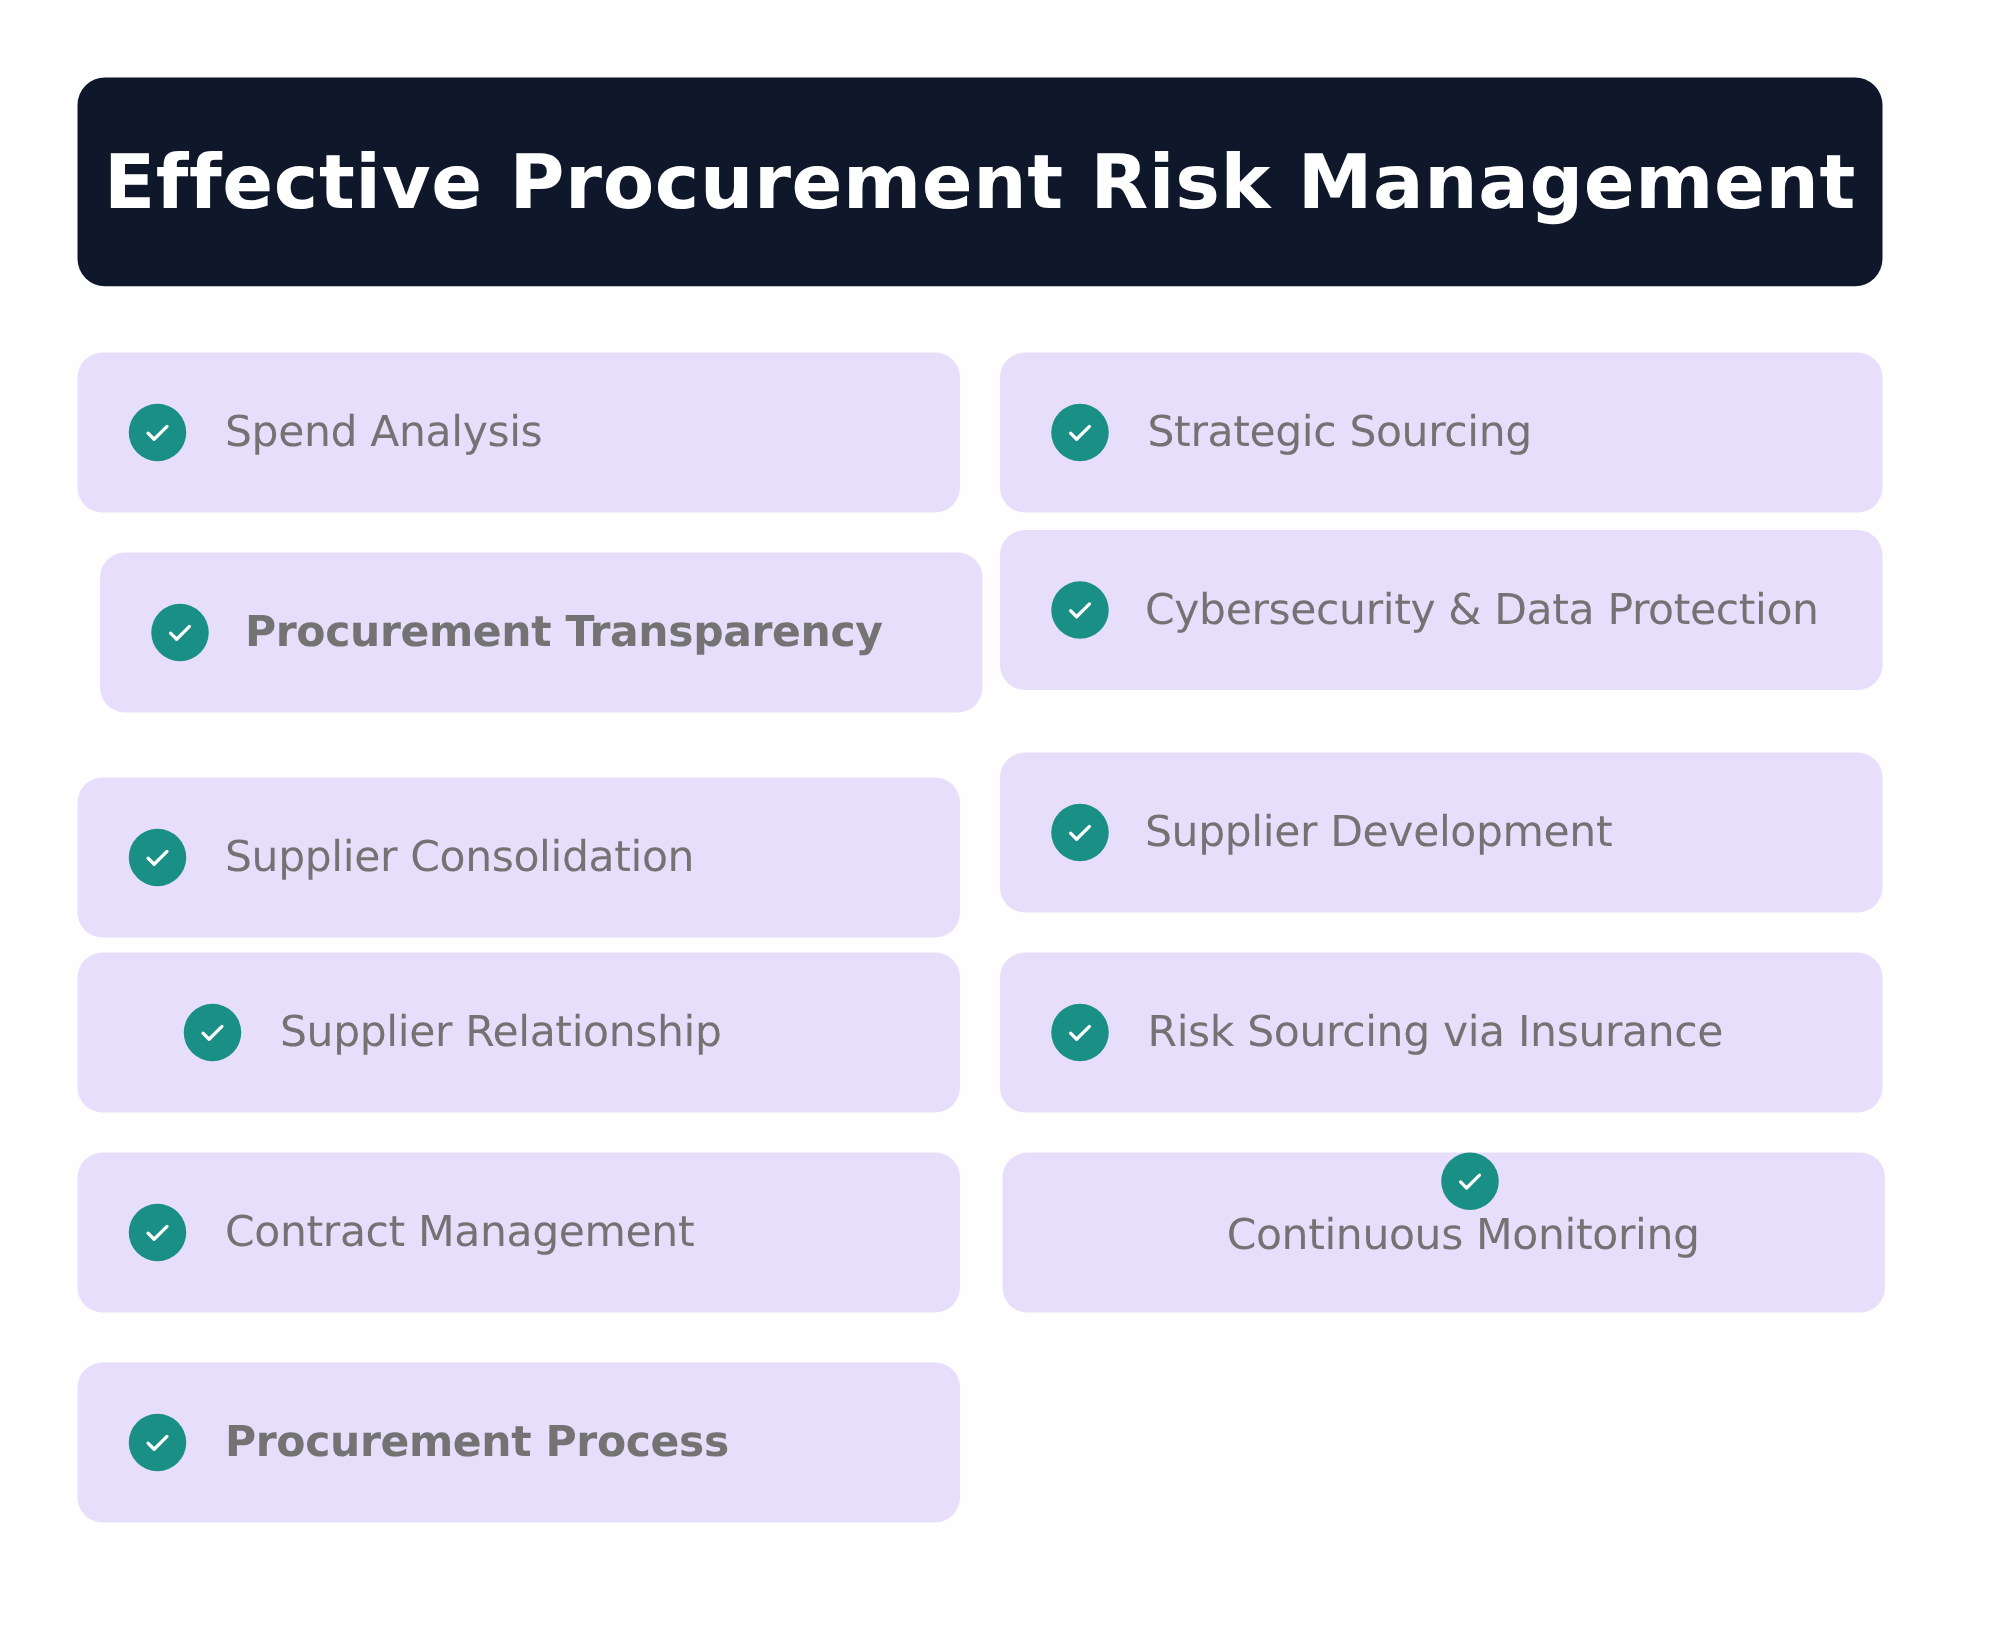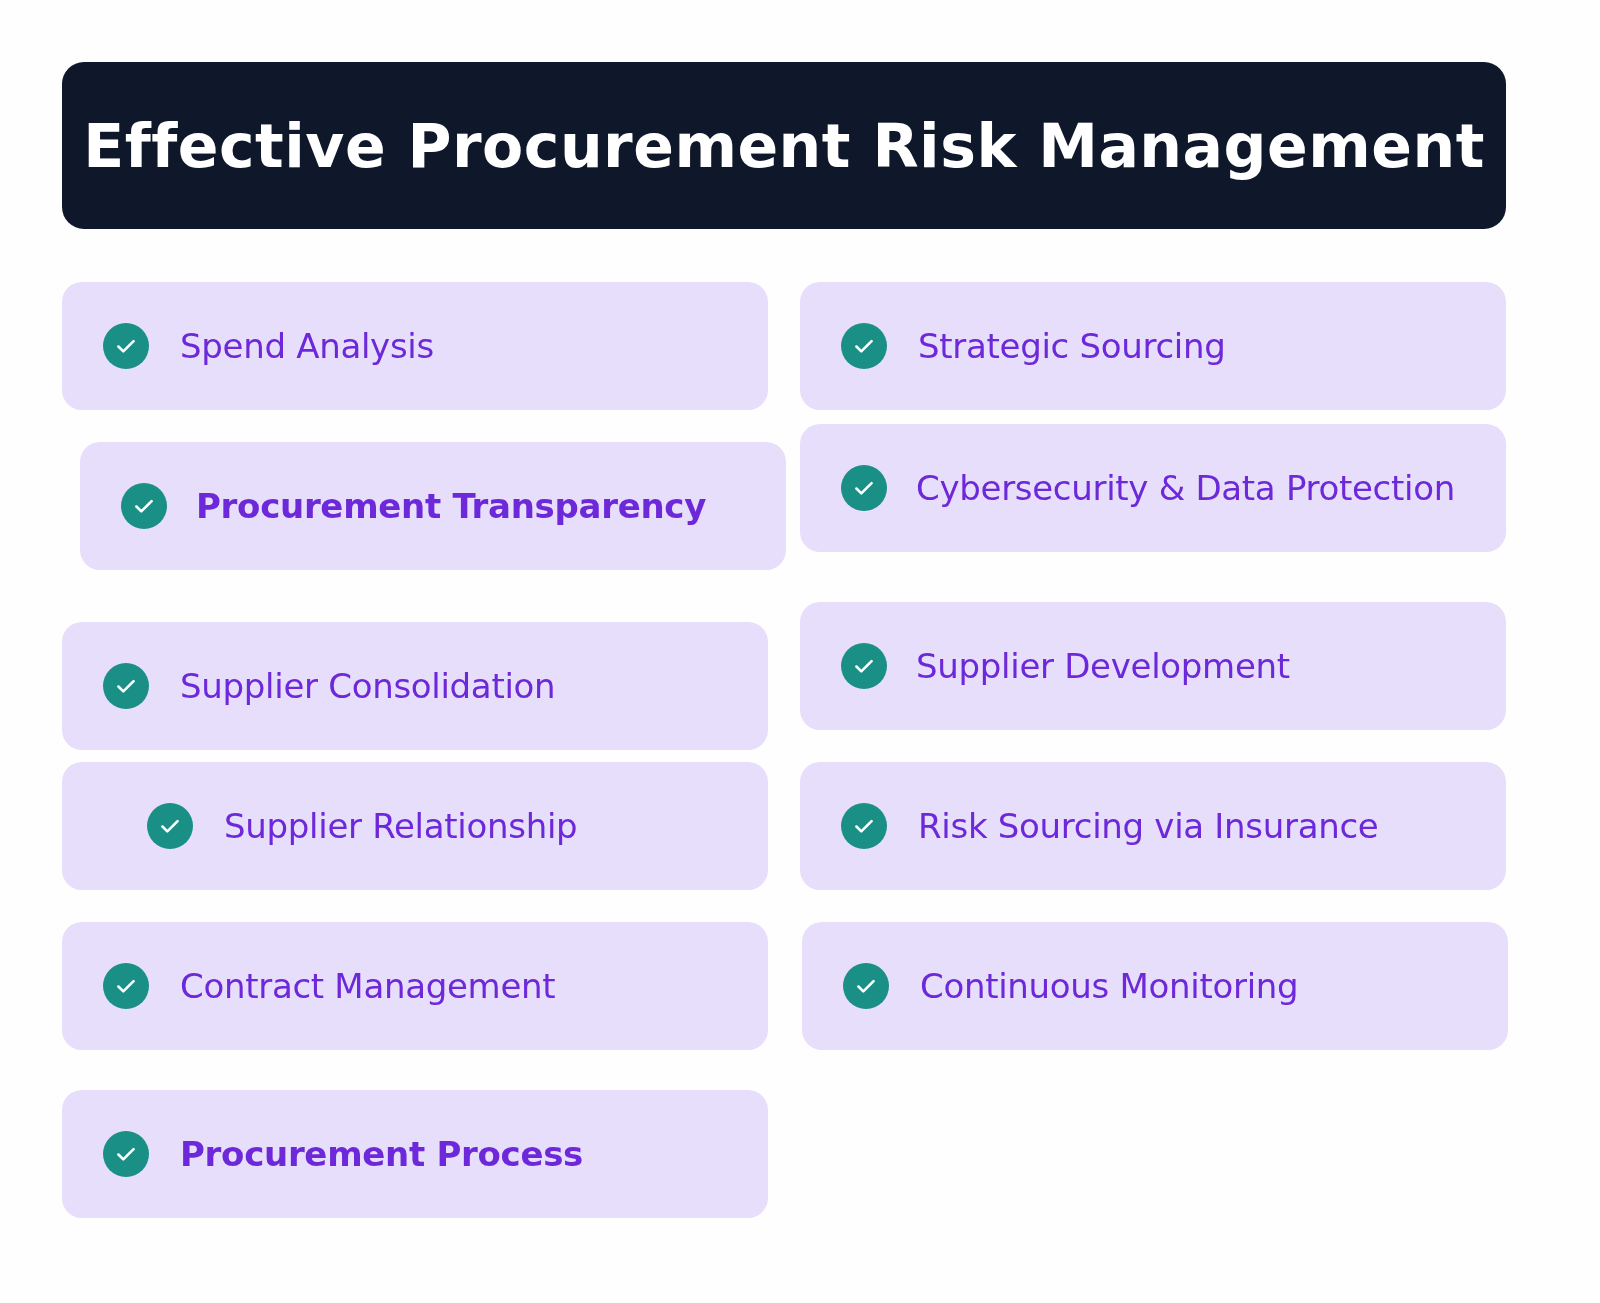--- a/index.html
+++ b/index.html
@@ -20,21 +20,21 @@
     position:absolute; width:706px; height:128px; background:#e7defc;
     border-radius:20px; display:flex; align-items:center; box-sizing:border-box;
   }
   .check {
     width:46px; height:46px; border-radius:50%; background:#1a8f85;
     display:flex; align-items:center; justify-content:center; flex:0 0 auto;
     margin-left:41px;
   }
   .check svg { width:26px; height:26px; }
   .label {
-    margin-left:31px; font-size:34px; color:#6d28d9;
+    margin-left:31px; font-size:34px; color:#737373;
     font-family:"DejaVu Sans", "Liberation Sans", sans-serif; letter-spacing:-0.3px;
   }
 </style>
 </head>
 <body>
 
 <div class="header">
   <h1>Effective Procurement Risk Management</h1>
 </div>
 
@@ -107,21 +107,21 @@
 </div>
 
 <div class="card" style="left:62px; top:922px;">
   <span class="check">
       <svg viewBox="0 0 24 24">
         <path d="M5 12.5l4.5 4.5L19 7.5" fill="none" stroke="#fff" stroke-width="2.4" stroke-linecap="round" stroke-linejoin="round"></path>
       </svg>
     </span>
   <span class="label">Contract Management</span>
 </div>
-<div class="card" style="left:802px; top:922px;">
+<div class="card" style="left:802px; top:922px;flex-direction:column;">
   <span class="check">
       <svg viewBox="0 0 24 24">
         <path d="M5 12.5l4.5 4.5L19 7.5" fill="none" stroke="#fff" stroke-width="2.4" stroke-linecap="round" stroke-linejoin="round"></path>
       </svg>
     </span>
   <span class="label">Continuous Monitoring</span>
 </div>
 
 <div class="card" style="left:62px; top:1090px;font-weight:bold;">
   <span class="check">

